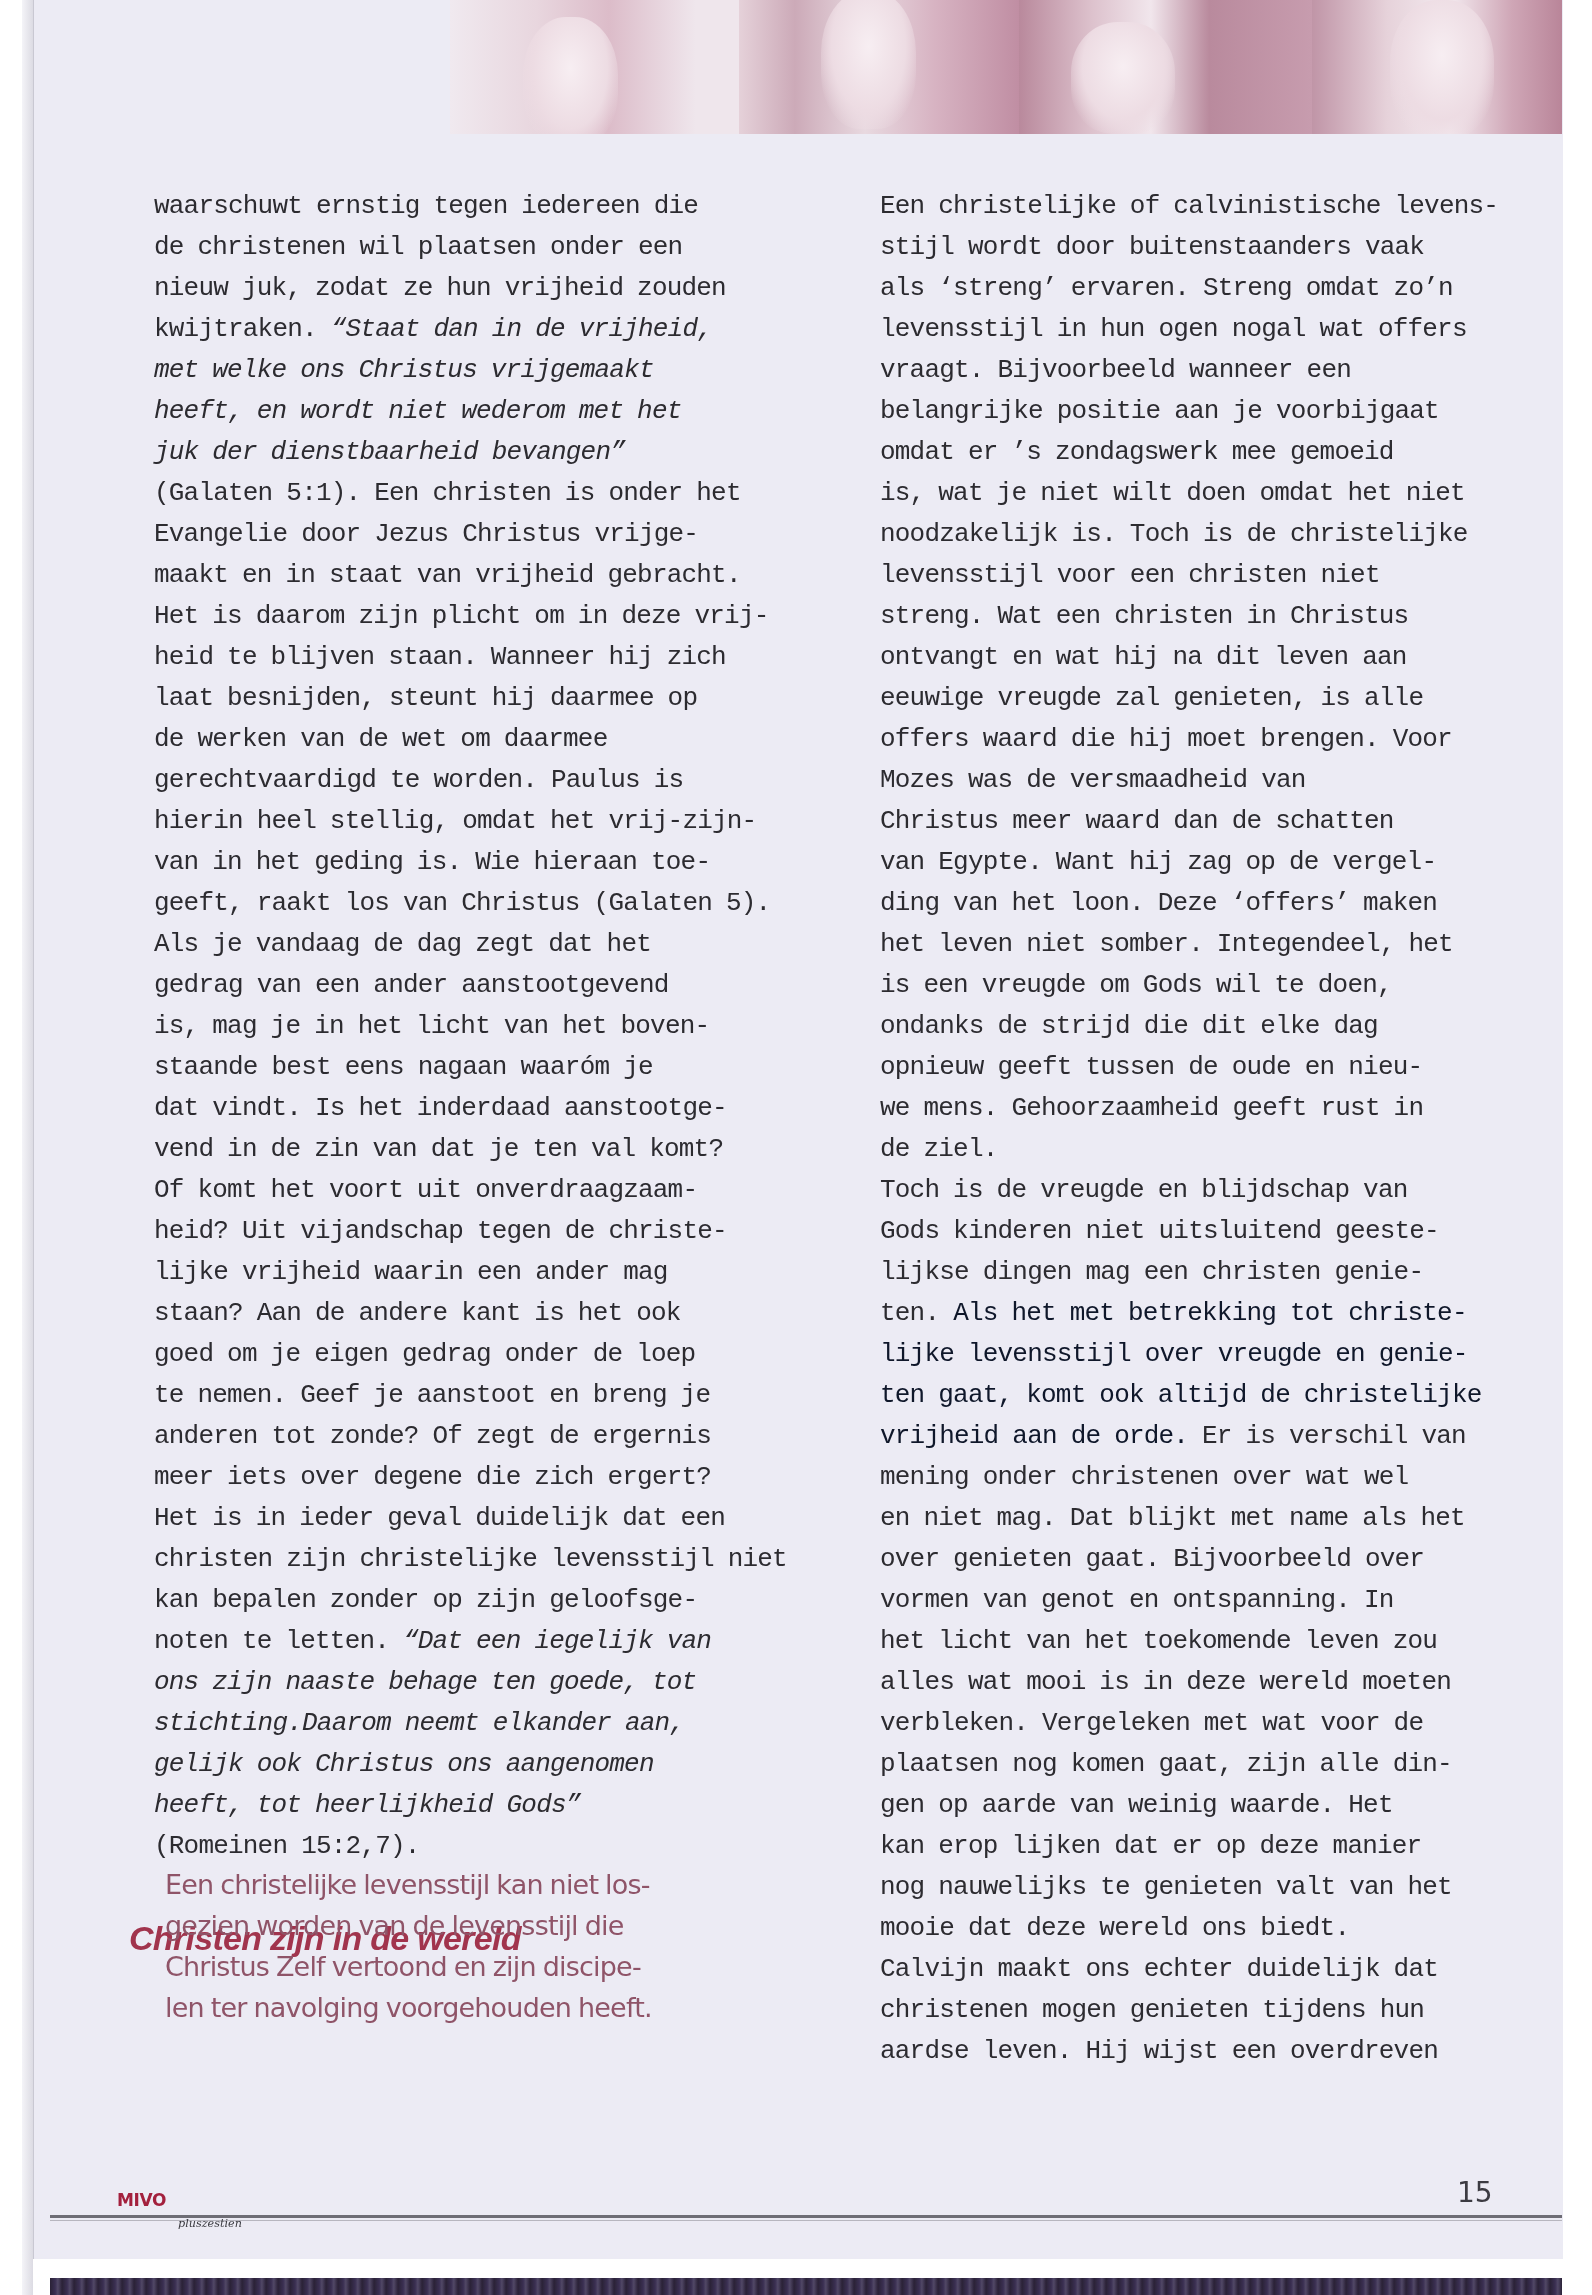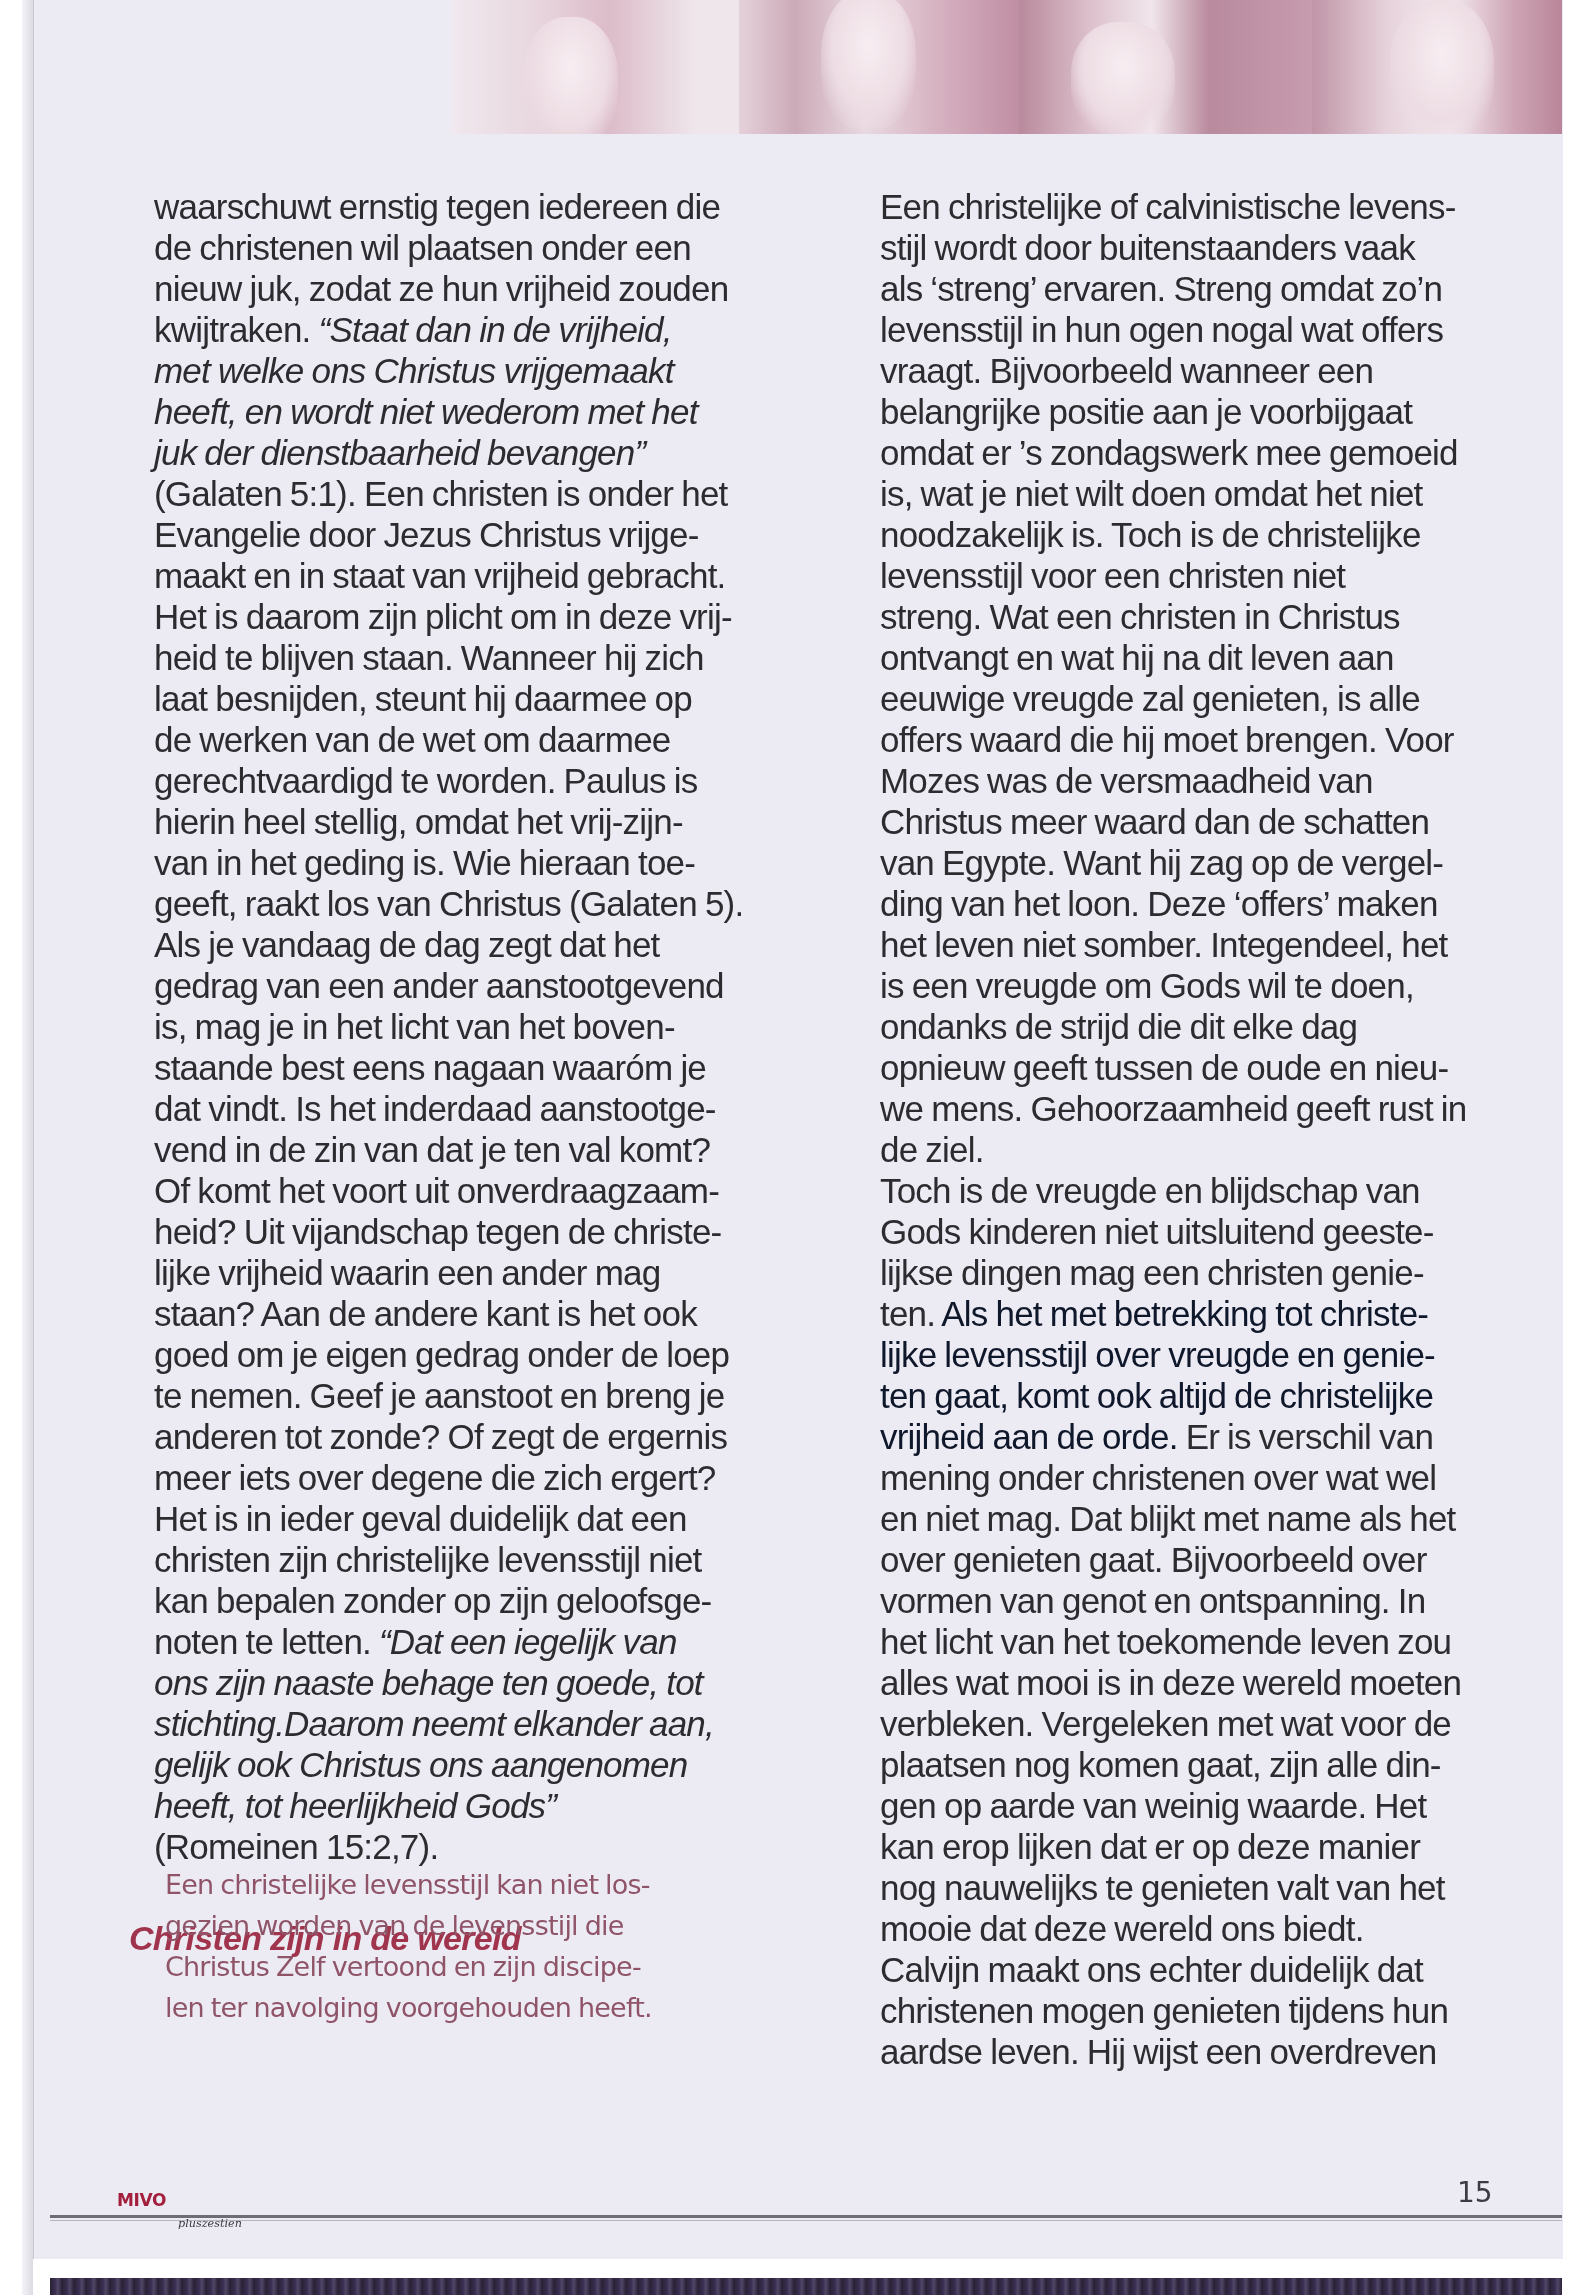--- a/index.html
+++ b/index.html
@@ -28,22 +28,22 @@
     position: absolute; border-radius: 45% 45% 40% 40%;
     background: radial-gradient(ellipse at 50% 40%, #f7eef2 0%, #eddce3 55%, rgba(230,205,215,0) 80%);
   }
   .p1 { width: 289px; background: linear-gradient(to right, #f0e9ef, #e8d6de 30%, #dcbcc9 55%, #efe6ec 85%); }
   .p2 { width: 280px; background: linear-gradient(to right, #e5d1d9, #ccaab8 20%, #e8d9e0 45%, #d7b3c2 70%, #c08ea3); }
   .p3 { width: 293px; background: linear-gradient(to right, #b9899c, #ddc2cd 25%, #f1e6ec 45%, #b98a9d 65%, #c79cae); }
   .p4 { width: 250px; background: linear-gradient(to right, #c095a7, #e6d2da 30%, #f3eaef 55%, #cfa6b6 80%, #b98599); }
 
   .col {
     position: absolute; top: 186px;
-    font-family: Liberation Sans, sans-serif;
-    font-size: 35px; line-height: 41px;
+    font-family: Liberation Mono, monospace;
+    font-size: 26px; line-height: 41px;
     color: #2c2b30;
     letter-spacing: -0.8px;
     word-spacing: -0.9px;
   }
   .col-left { left: 154px; width: 639px; }
   .col-right { left: 880px; width: 639px; }
   .col .line { display: block; white-space: nowrap; }
   .it { font-style: italic; }
   .accent { color: #0f172a; }
 

